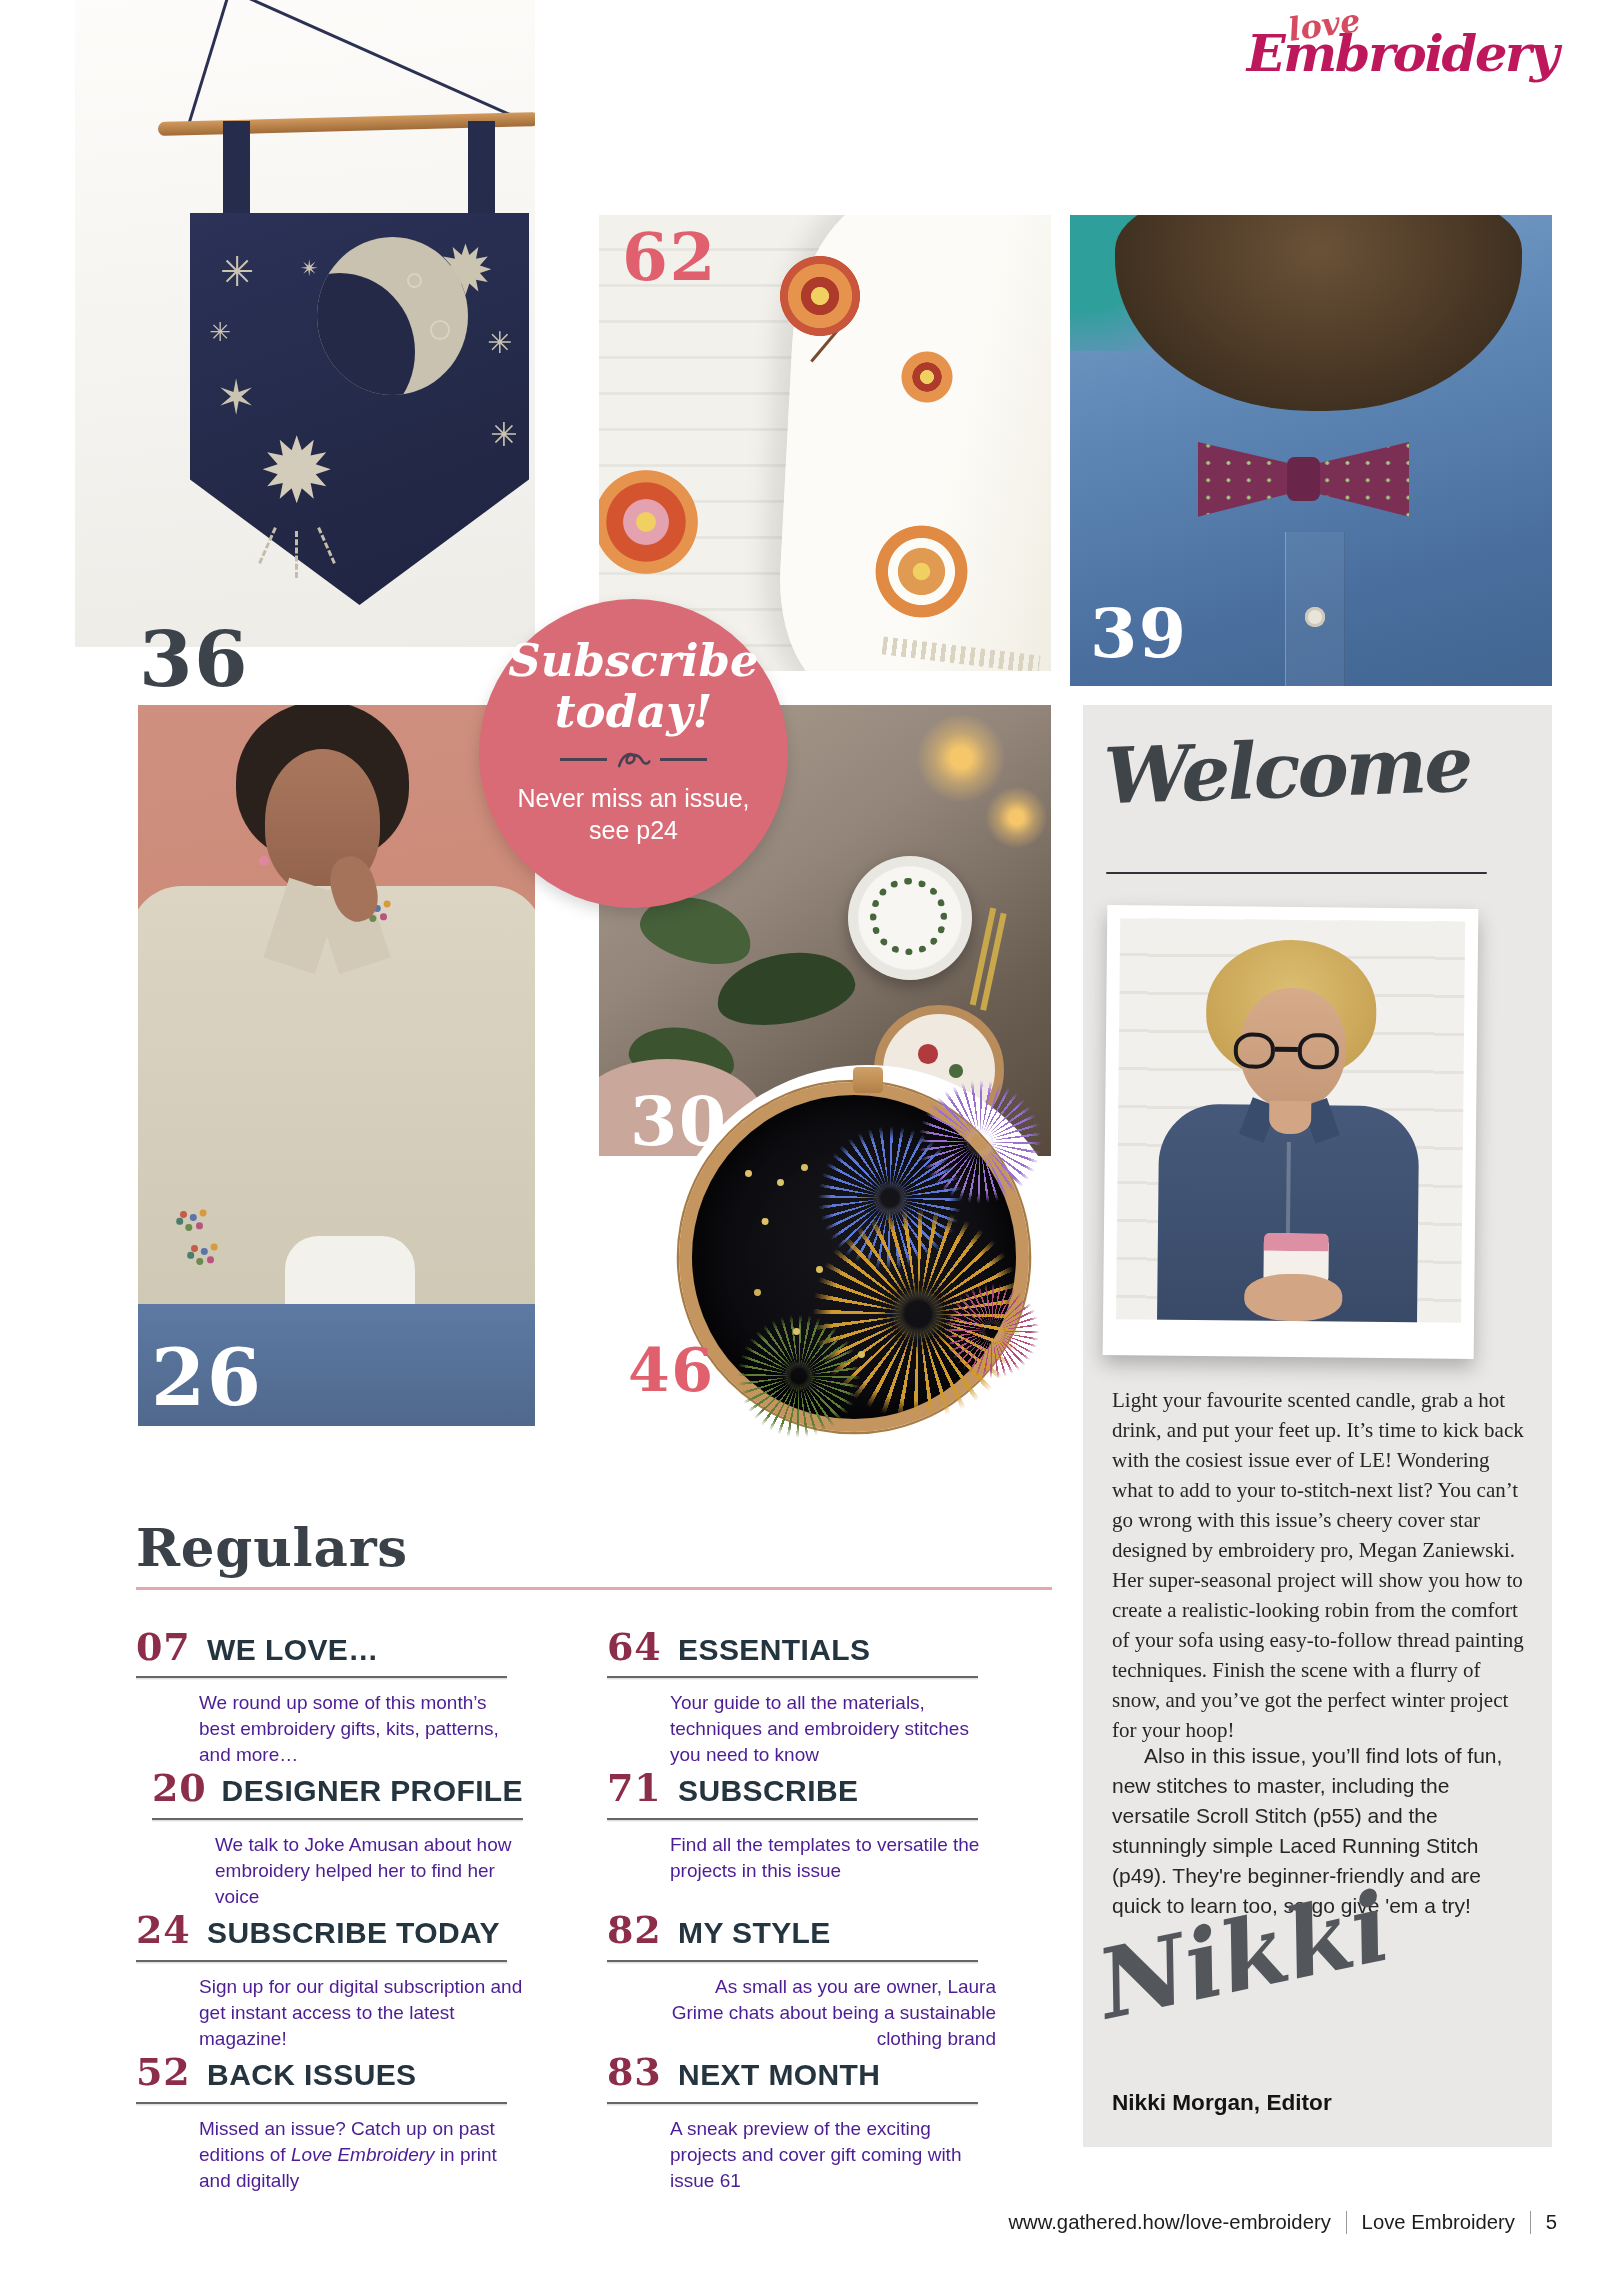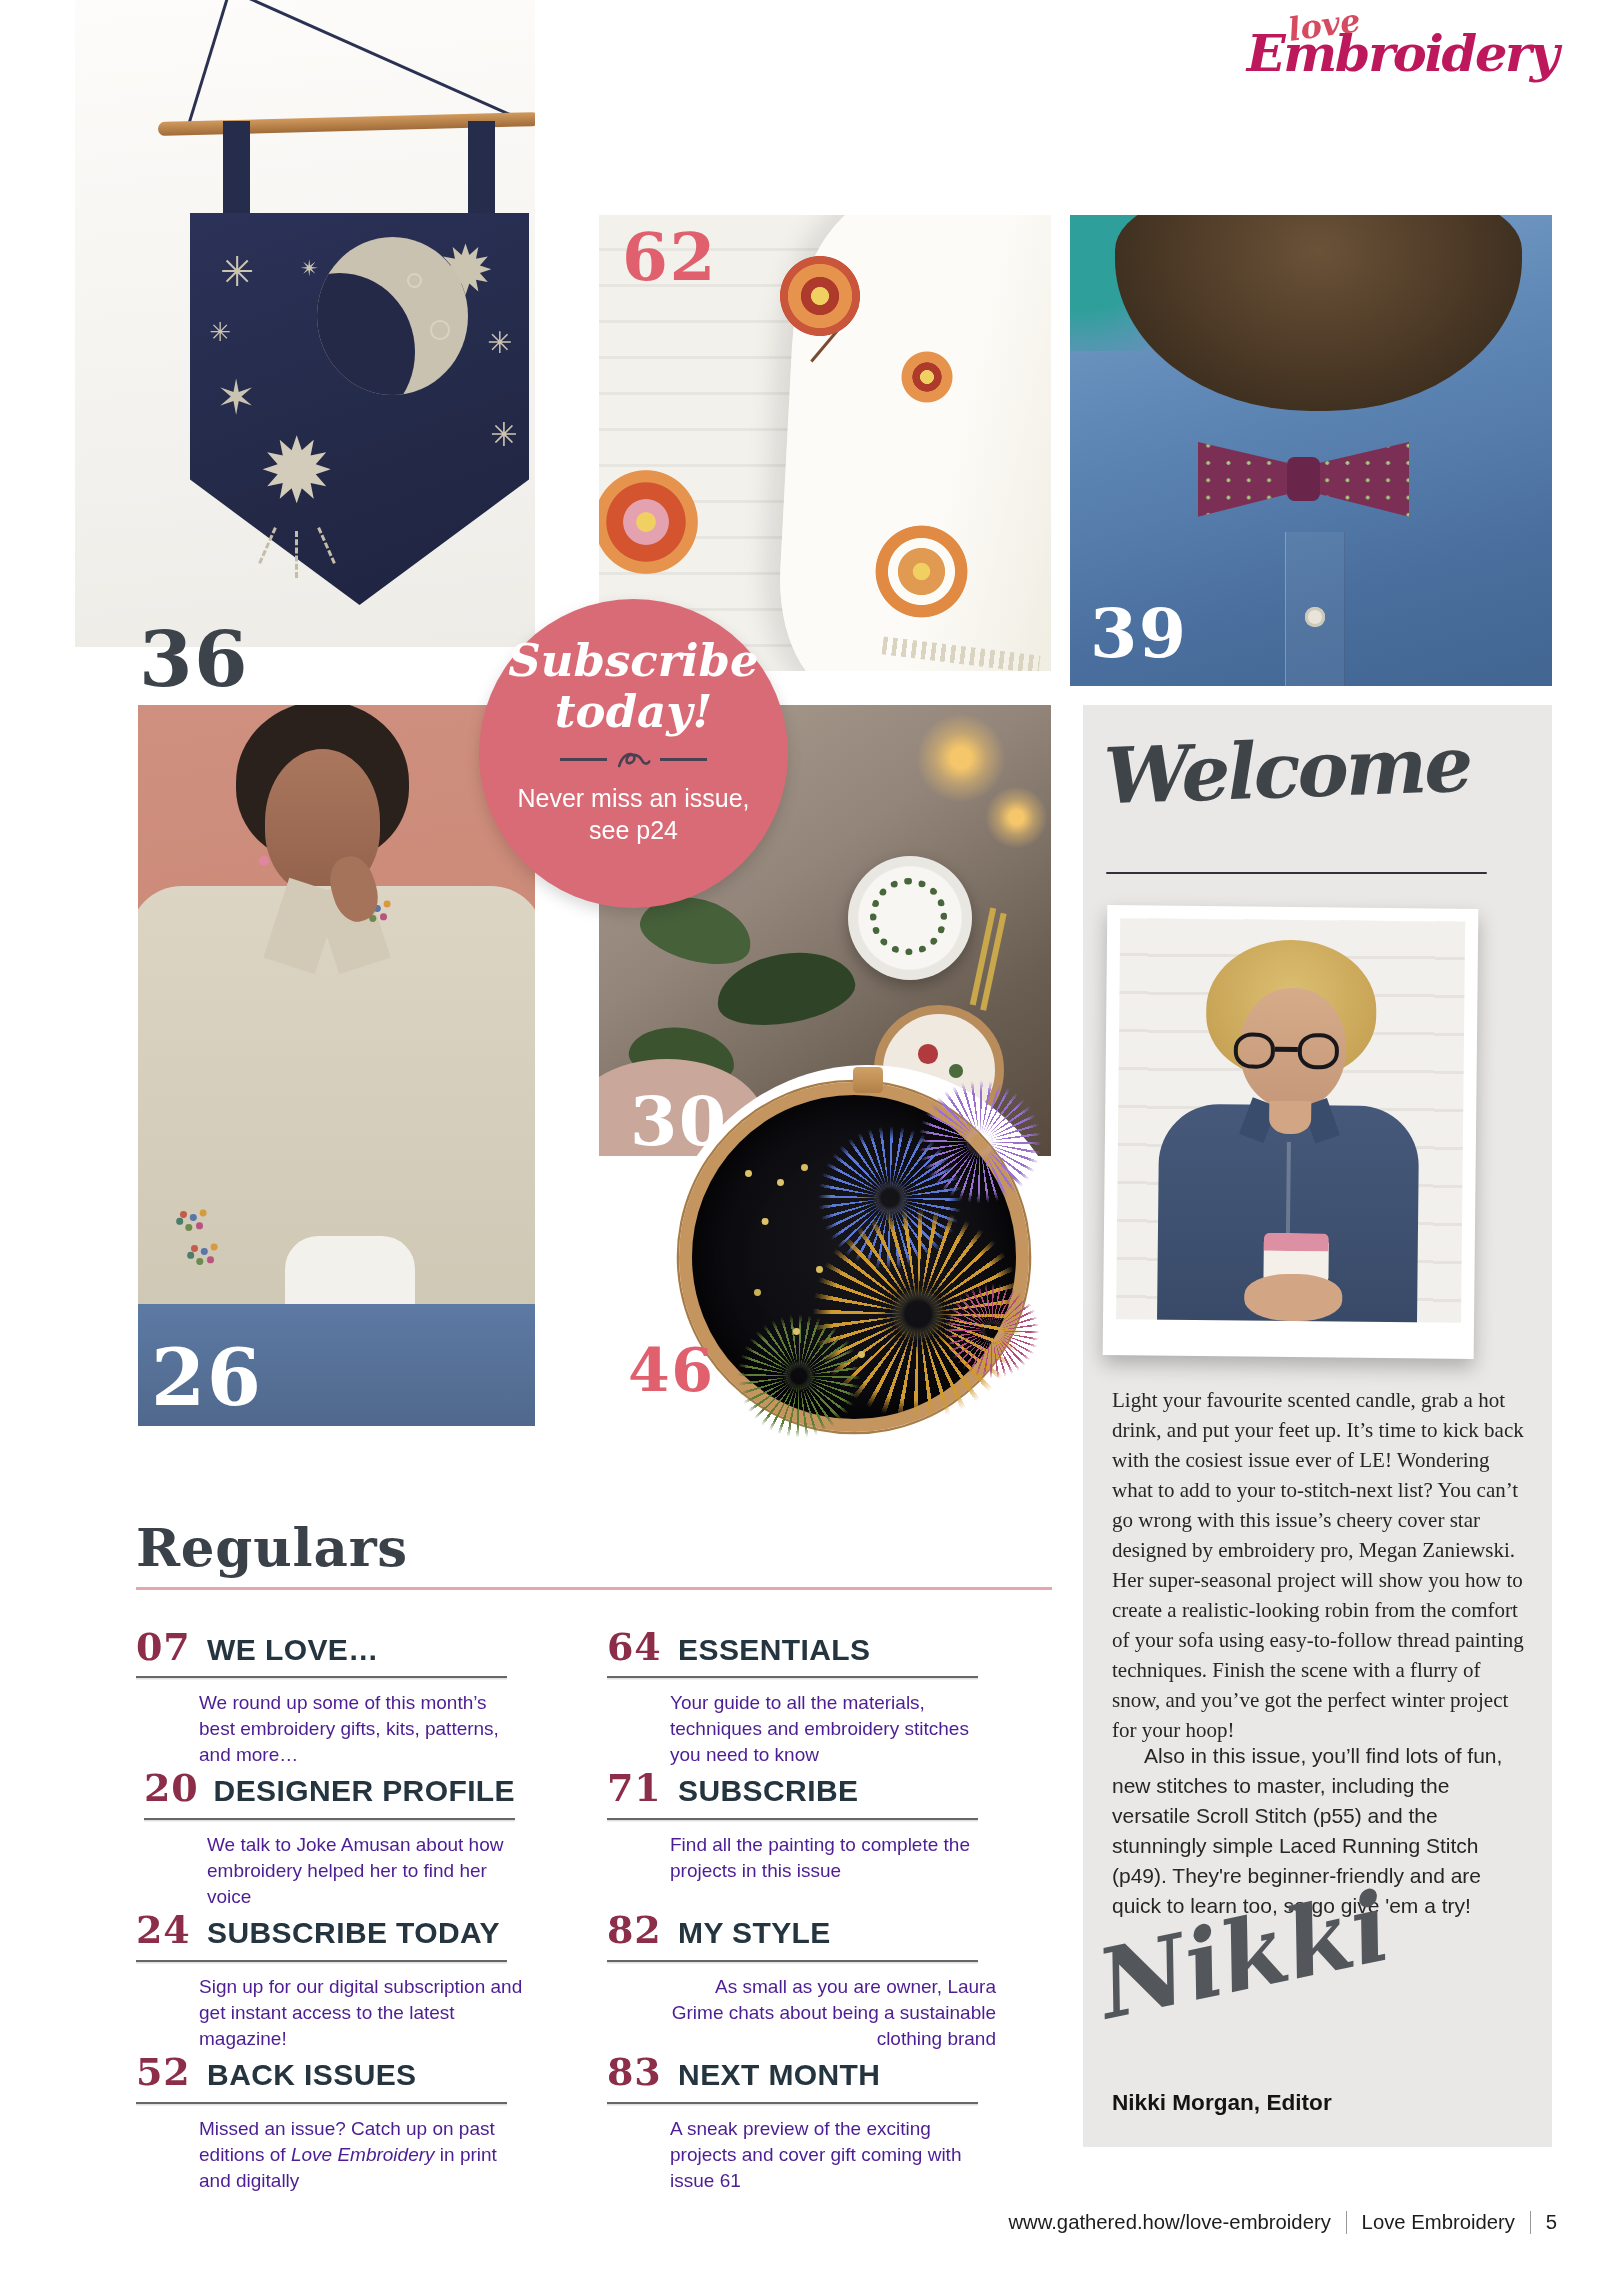--- a/index.html
+++ b/index.html
@@ -280,21 +280,21 @@
 
     <article class="toc-entry" style="left:0;top:7.5px;">
       <div class="toc-head">
         <span class="toc-num">07</span>
         <span class="toc-title">WE LOVE…</span>
       </div>
       <div class="toc-rule"></div>
       <p class="toc-desc"><span>We round up some of this month’s best embroidery gifts, kits, patterns, and more…</span><em></em><span></span></p>
     </article>
 
-    <article class="toc-entry" style="left:8px;top:149px;">
+    <article class="toc-entry" style="left:16px;top:149px;">
       <div class="toc-head">
         <span class="toc-num">20</span>
         <span class="toc-title">DESIGNER PROFILE</span>
       </div>
       <div class="toc-rule"></div>
       <p class="toc-desc"><span>We talk to Joke Amusan about how embroidery helped her to find her voice</span><em></em><span></span></p>
     </article>
 
     <article class="toc-entry" style="left:0;top:291px;">
       <div class="toc-head">
@@ -322,21 +322,21 @@
       <div class="toc-rule"></div>
       <p class="toc-desc"><span>Your guide to all the materials, techniques and embroidery stitches you need to know</span><em></em><span></span></p>
     </article>
 
     <article class="toc-entry" style="left:471px;top:149px;">
       <div class="toc-head">
         <span class="toc-num">71</span>
         <span class="toc-title">SUBSCRIBE</span>
       </div>
       <div class="toc-rule"></div>
-      <p class="toc-desc"><span>Find all the painting to complete the projects in this issue</span><em></em><span></span></p>
+      <p class="toc-desc"><span>Find all the templates to versatile the projects in this issue</span><em></em><span></span></p>
     </article>
 
     <article class="toc-entry" style="left:471px;top:291px;text-align:right;">
       <div class="toc-head">
         <span class="toc-num">82</span>
         <span class="toc-title">MY STYLE</span>
       </div>
       <div class="toc-rule"></div>
       <p class="toc-desc"><span>As small as you are owner, Laura Grime chats about being a sustainable clothing brand</span><em></em><span></span></p>
     </article>

